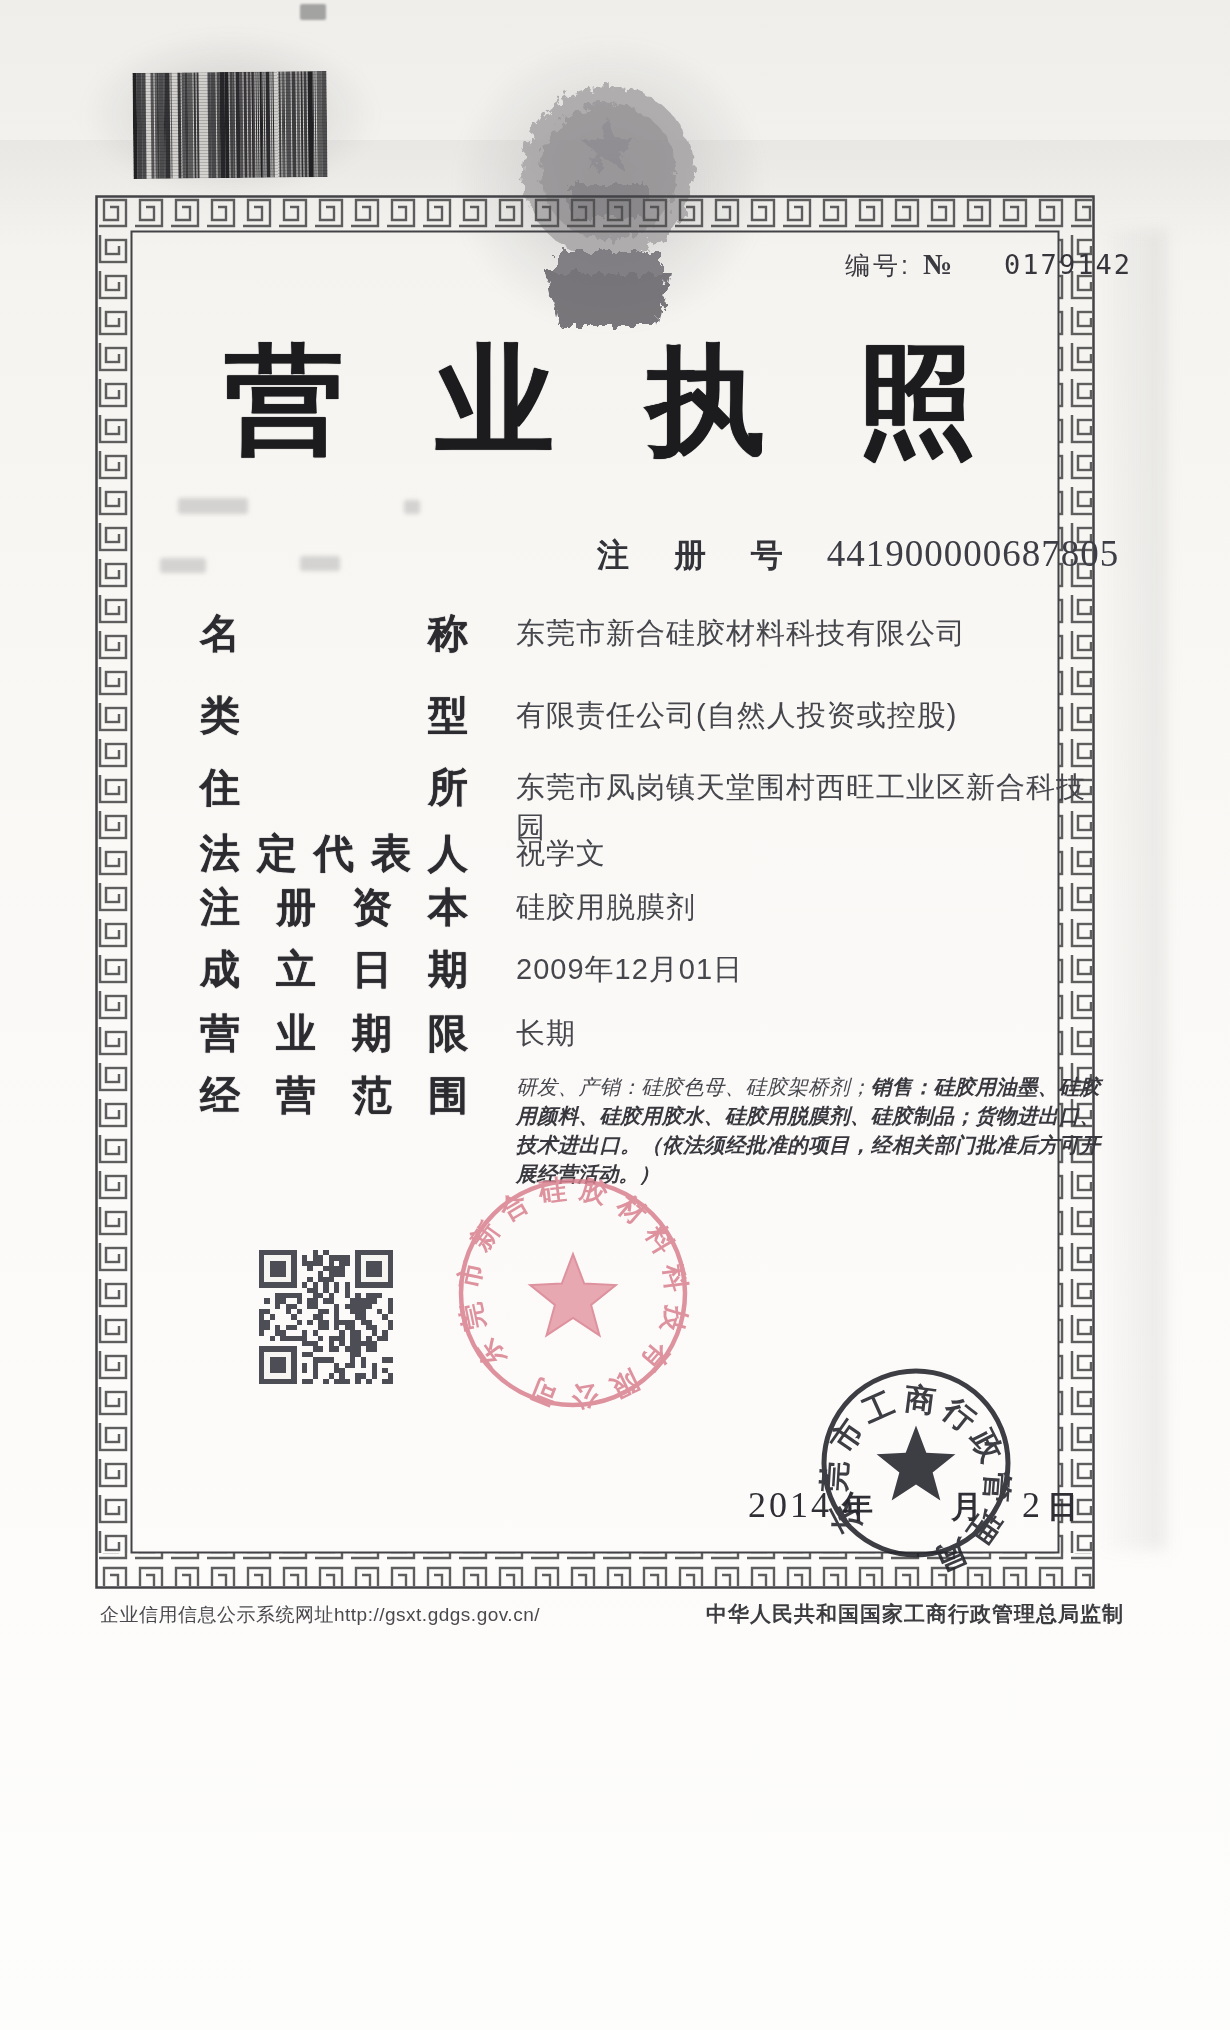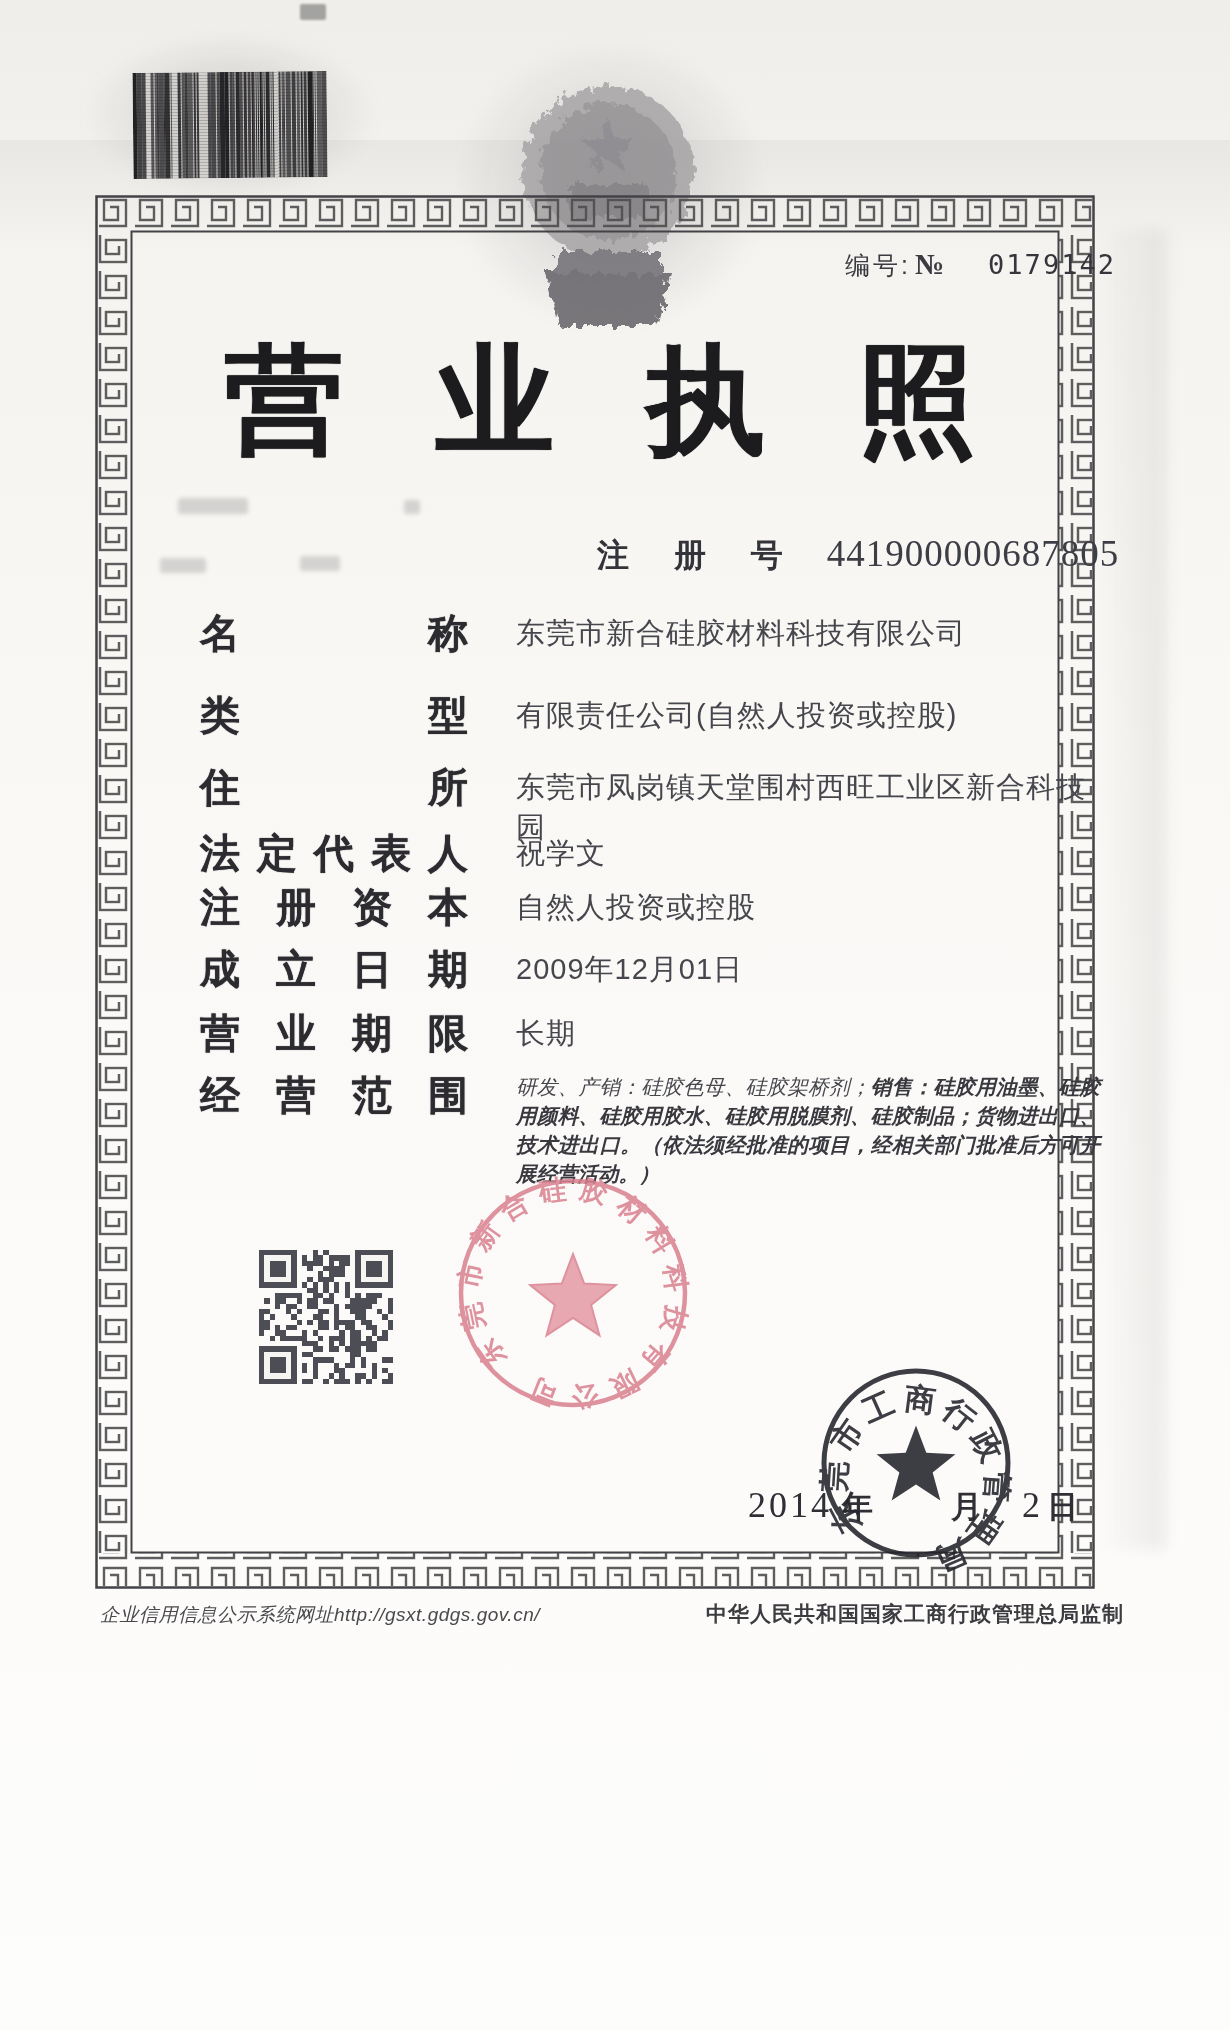--- a/index.html
+++ b/index.html
@@ -16,21 +16,21 @@
   .mark-top{position:absolute;left:300px;top:4px;width:26px;height:16px;background:rgba(70,70,72,.45);filter:blur(1px);border-radius:2px;}
   .artifact{position:absolute;background:rgba(120,118,122,.28);filter:blur(2px);border-radius:3px;}
 
   #barcode{position:absolute;left:133px;top:72px;width:194px;height:106px;overflow:hidden;
     background:repeating-linear-gradient(0deg,rgba(55,53,52,.28) 0 1px,rgba(200,197,193,.5) 1px 3px);
     transform:rotate(-.6deg);display:flex;align-items:stretch;}
   #barcode .bar{height:100%;}
 
   #frame{position:absolute;left:95px;top:195px;}
 
-  .serial{position:absolute;left:845px;top:248px;display:flex;align-items:baseline;gap:4px;color:#3a3a40;}
+  .serial{position:absolute;left:845px;top:248px;display:flex;align-items:baseline;gap:12px;color:#3a3a40;}
   .serial .lbl{font-size:25px;letter-spacing:3px;}
   .serial .sym{font-family:"Liberation Serif","DejaVu Serif",serif;font-size:29px;font-weight:700;}
   .serial .digits{font-family:"DejaVu Sans Mono","Liberation Mono",monospace;font-size:27px;letter-spacing:2px;color:#35353b;margin-left:40px;}
 
   .title{position:absolute;left:0;top:322px;width:1230px;margin:0;text-align:center;
     font-size:118px;font-weight:900;letter-spacing:30px;color:#1c1c1f;
     text-shadow:0 0 1px #1c1c1f,1px 0 0 #1c1c1f;}
 
   .regline{position:absolute;left:597px;top:532px;display:flex;align-items:baseline;}
   .regline .reg-label{font-size:32px;font-weight:700;letter-spacing:18px;color:#33333a;}
@@ -54,21 +54,21 @@
 
   .dateline{position:absolute;left:748px;top:1484px;display:flex;align-items:baseline;color:#2f2f35;}
   .dateline .num{font-family:"Liberation Serif","DejaVu Serif",serif;font-size:36px;letter-spacing:3px;}
   .dateline .unit{font-size:31px;font-weight:700;}
   .dateline .u-year{margin-left:10px;}
   .dateline .u-month{margin-left:78px;}
   .dateline .d-day{margin-left:40px;}
   .dateline .u-day{margin-left:4px;}
 
   .footnote{position:absolute;top:1602px;color:#4a4a4e;}
-  .footnote.left{left:100px;font-size:19px;letter-spacing:.5px;font-style:italic;}
+  .footnote.left{left:100px;font-size:19px;letter-spacing:.5px;}
   .footnote.right{left:706px;top:1600px;font-size:21px;font-weight:700;letter-spacing:1px;color:#3c3c40;}
 </style>
 </head>
 <body>
 
 <div class="sheet">
 
   <div class="blob blob1"></div>
   <div class="blob blob2"></div>
   <div class="blob blob3"></div>
@@ -212,21 +212,21 @@
         </div>
         <div class="row-value"><span>祝学文</span></div>
       </div>
       <div class="row row4">
         <div class="row-label">
           <span>注</span>
           <span>册</span>
           <span>资</span>
           <span>本</span>
         </div>
-        <div class="row-value"><span>自然人投资或控股</span></div>
+        <div class="row-value"><span>硅胶用脱膜剂</span></div>
       </div>
       <div class="row row5">
         <div class="row-label">
           <span>成</span>
           <span>立</span>
           <span>日</span>
           <span>期</span>
         </div>
         <div class="row-value"><span>2009年12月01日</span></div>
       </div>

